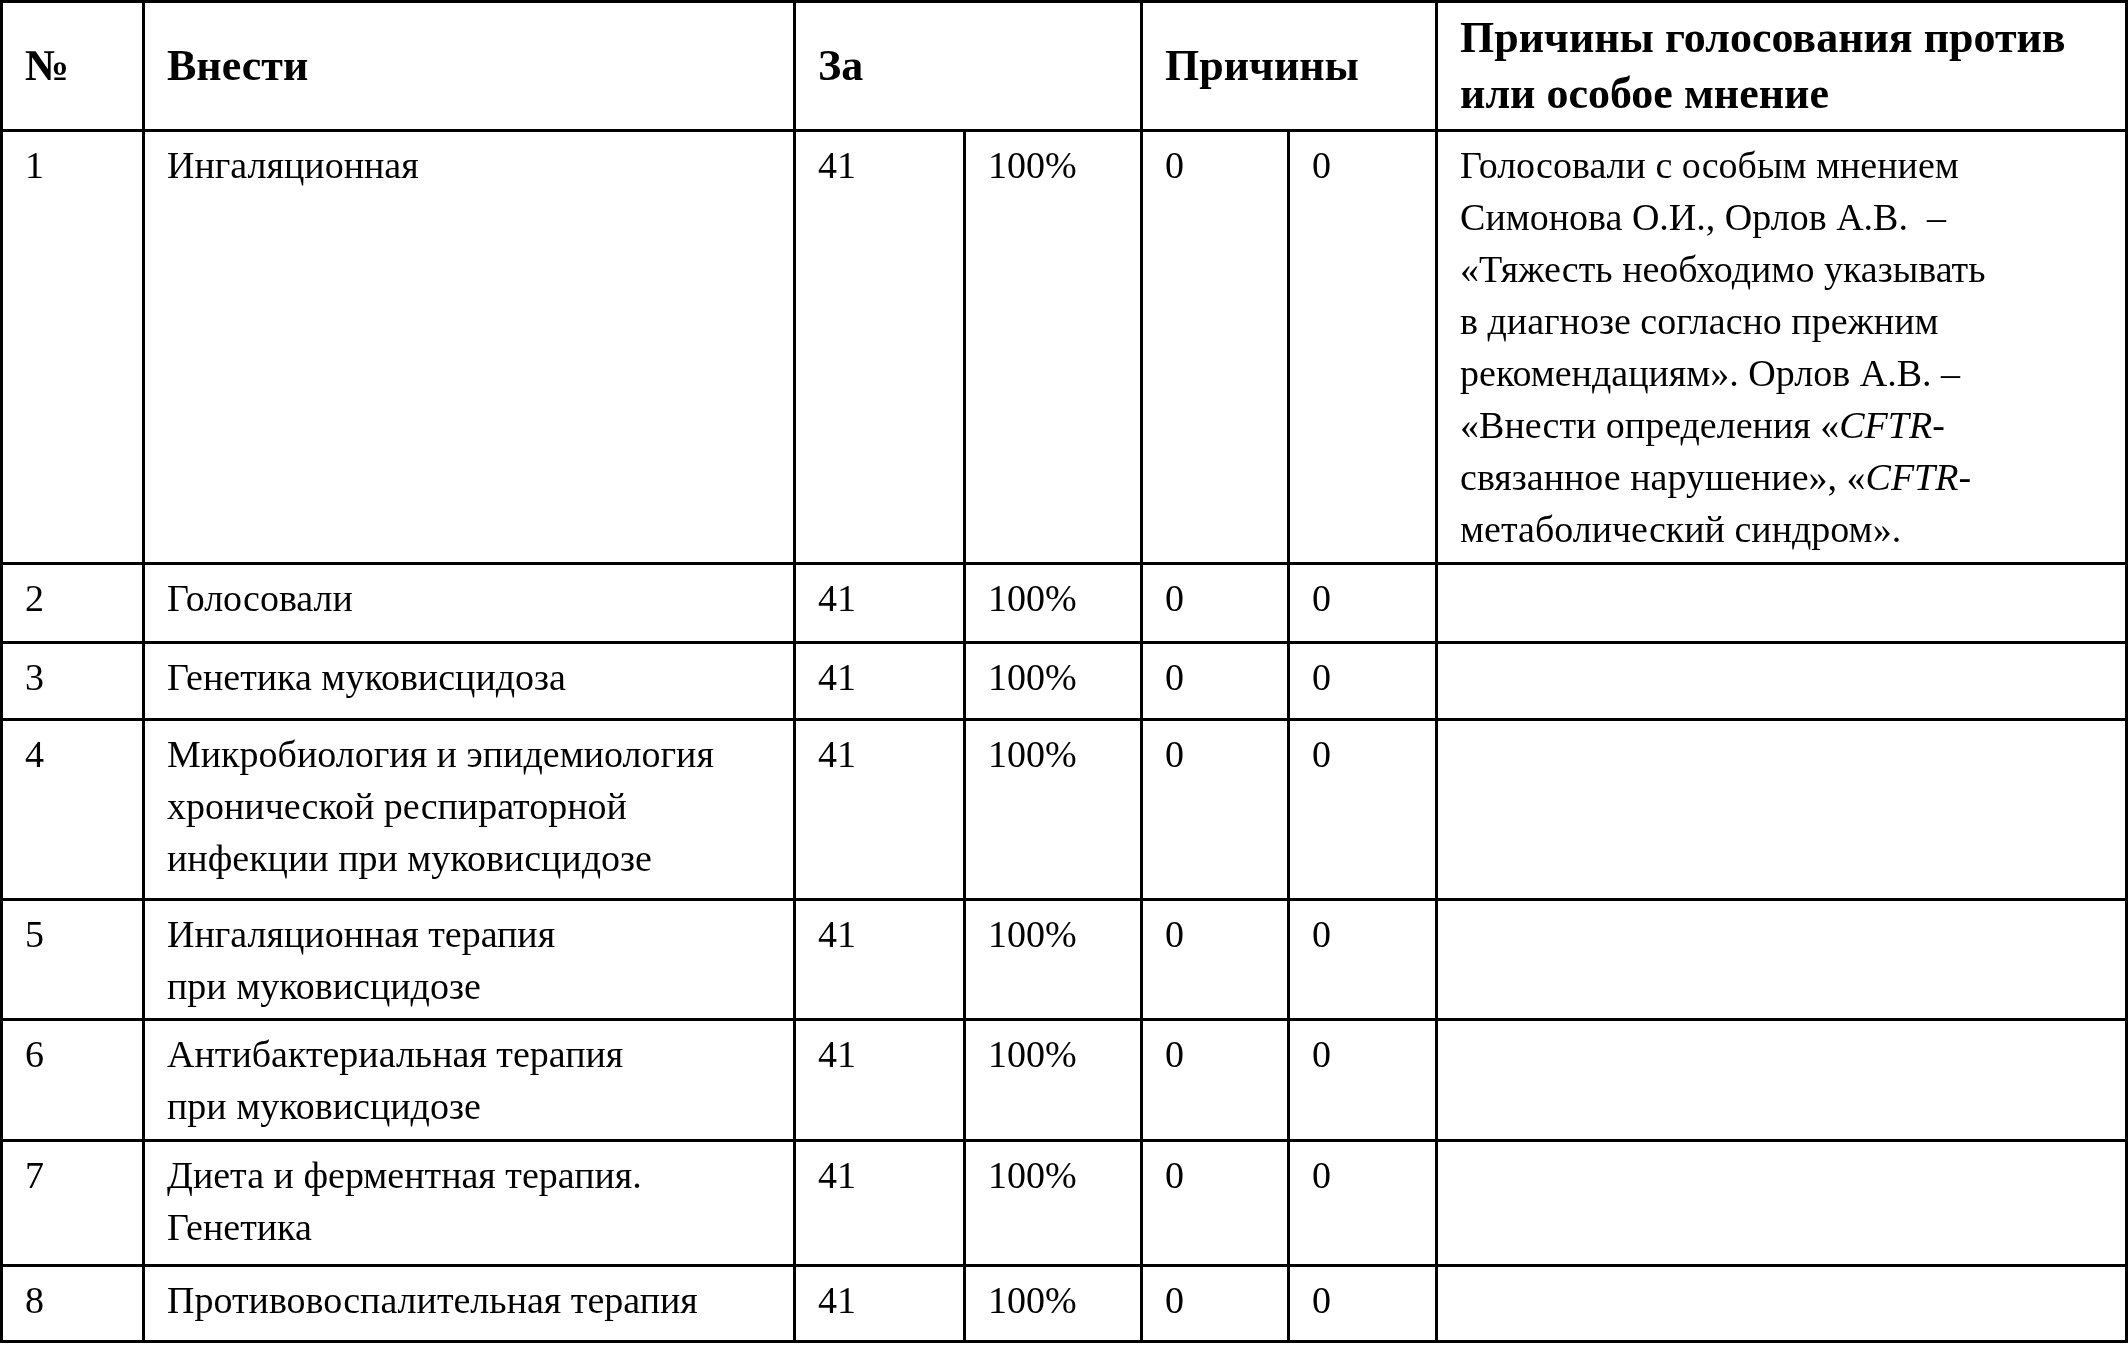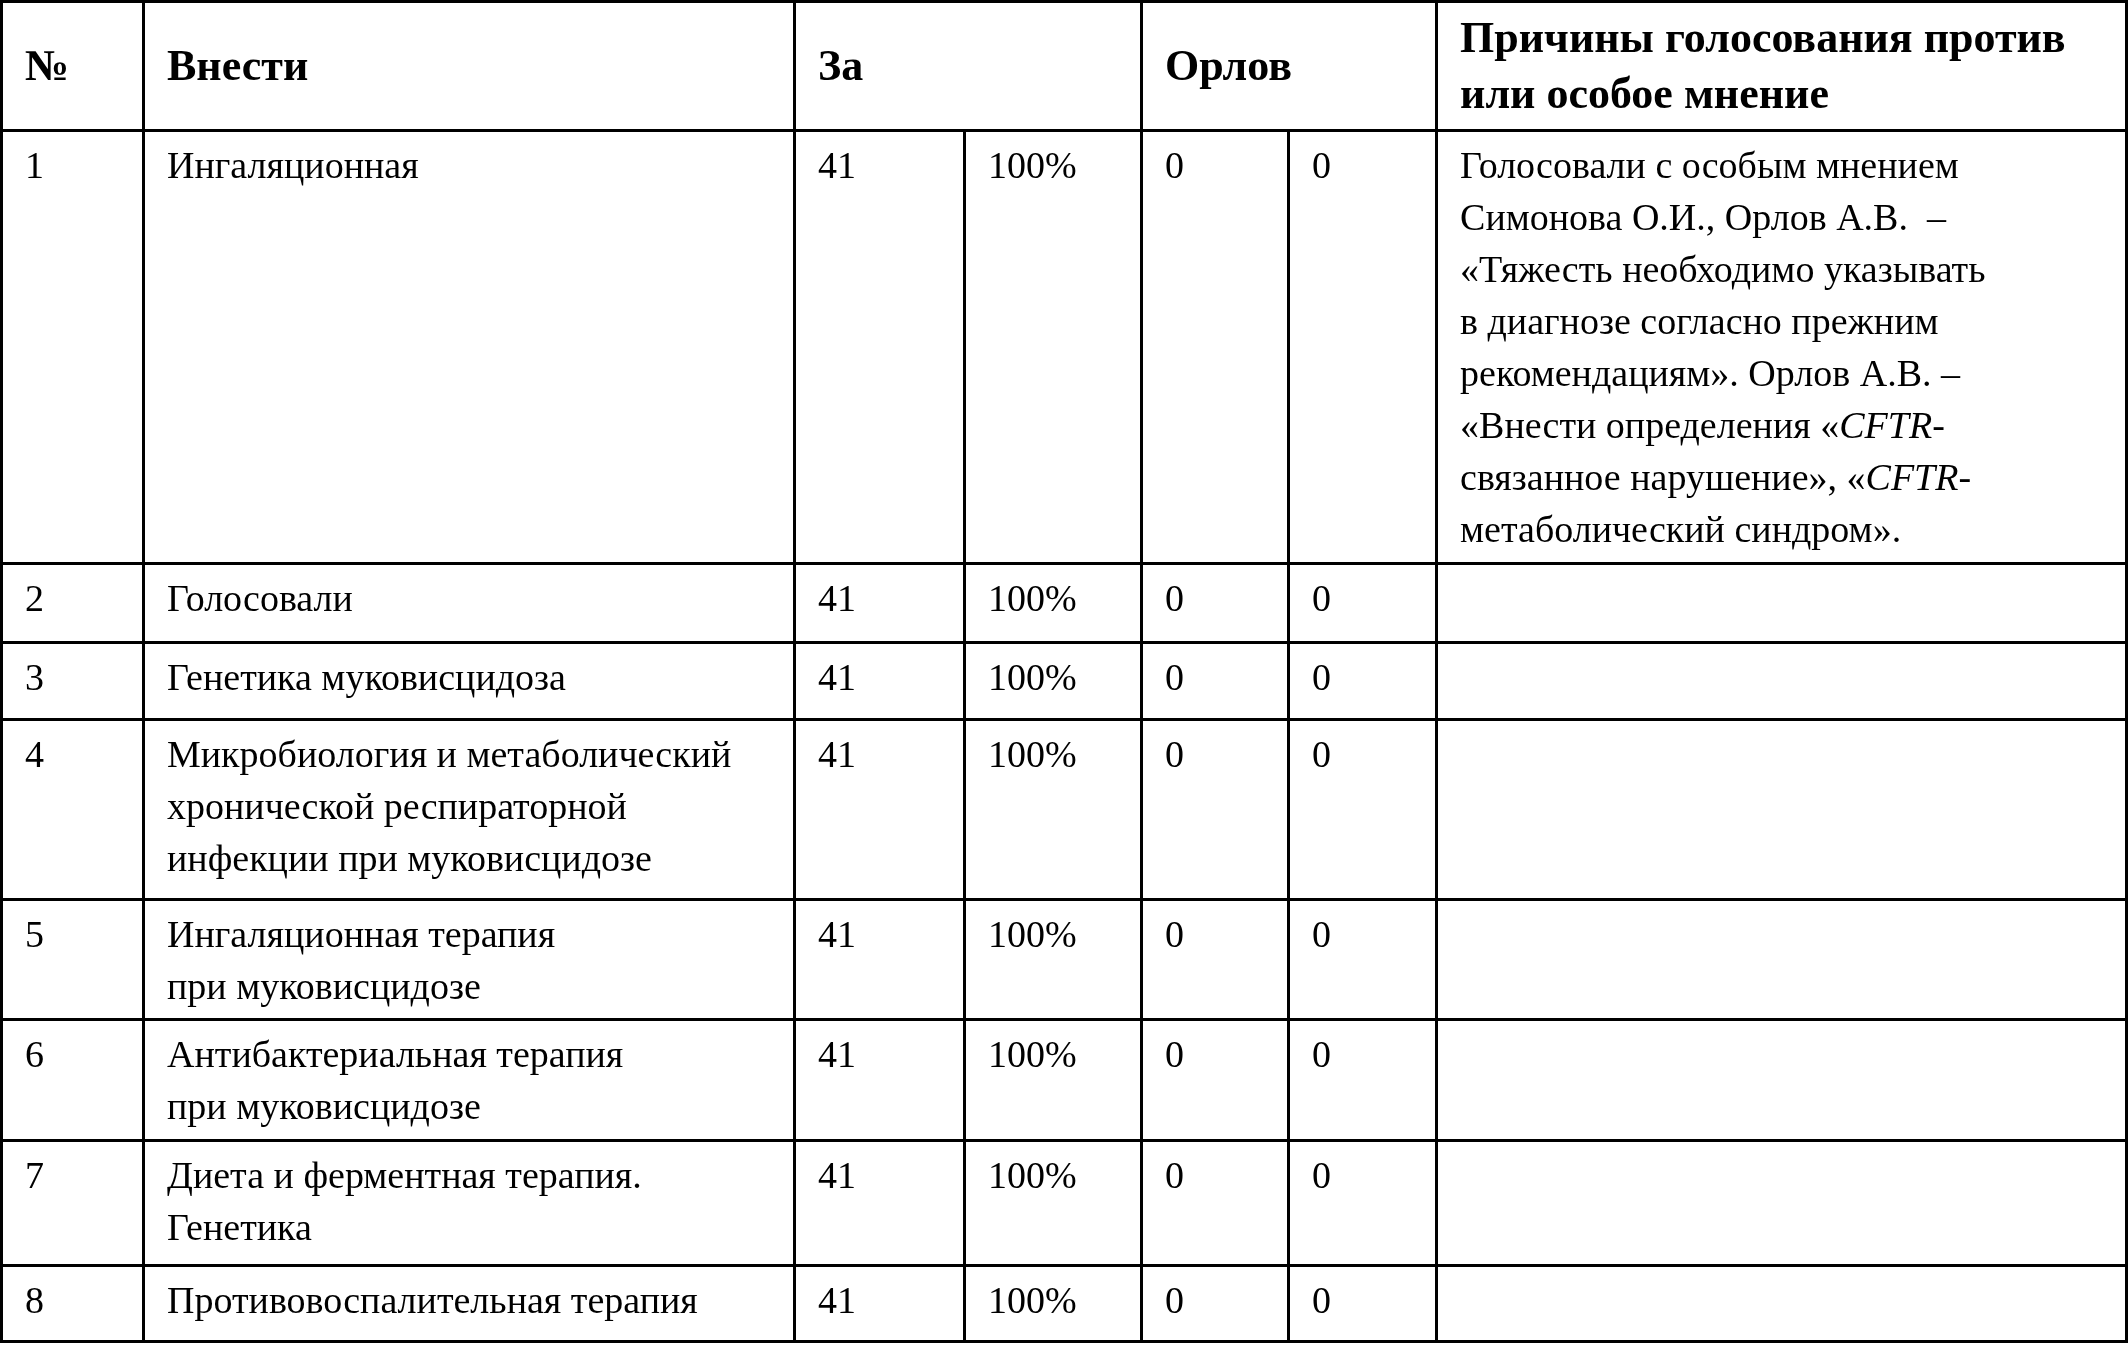--- a/index.html
+++ b/index.html
@@ -71,21 +71,21 @@
       <col style="width:177px">
       <col style="width:147px">
       <col style="width:148px">
       <col style="width:690px">
     </colgroup>
     <thead>
       <tr>
         <th class="col-num">№</th>
         <th>Внести</th>
         <th colspan="2">За</th>
-        <th colspan="2">Орлов</th>
+        <th colspan="2">Причины</th>
         <th class="pre">Причины голосования против
 или особое мнение</th>
       </tr>
     </thead>
     <tbody>
         <tr>
           <td class="col-num">1</td>
           <td class="pre">Ингаляционная</td>
           <td>41</td>
           <td>100%</td>
@@ -113,21 +113,21 @@
           <td class="col-num">3</td>
           <td class="pre">Генетика муковисцидоза</td>
           <td>41</td>
           <td>100%</td>
           <td>0</td>
           <td>0</td>
           <td class="pre"></td>
         </tr>
         <tr>
           <td class="col-num">4</td>
-          <td class="pre">Микробиология и метаболический
+          <td class="pre">Микробиология и эпидемиология
 хронической респираторной
 инфекции при муковисцидозе</td>
           <td>41</td>
           <td>100%</td>
           <td>0</td>
           <td>0</td>
           <td class="pre"></td>
         </tr>
         <tr>
           <td class="col-num">5</td>

